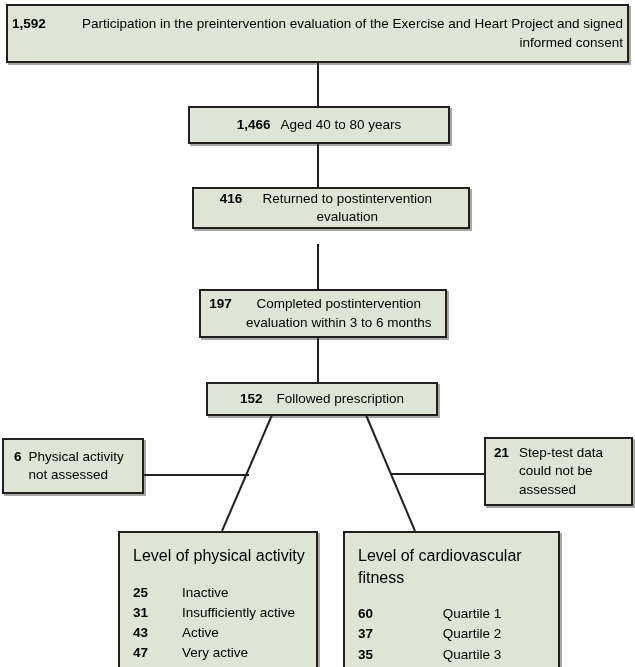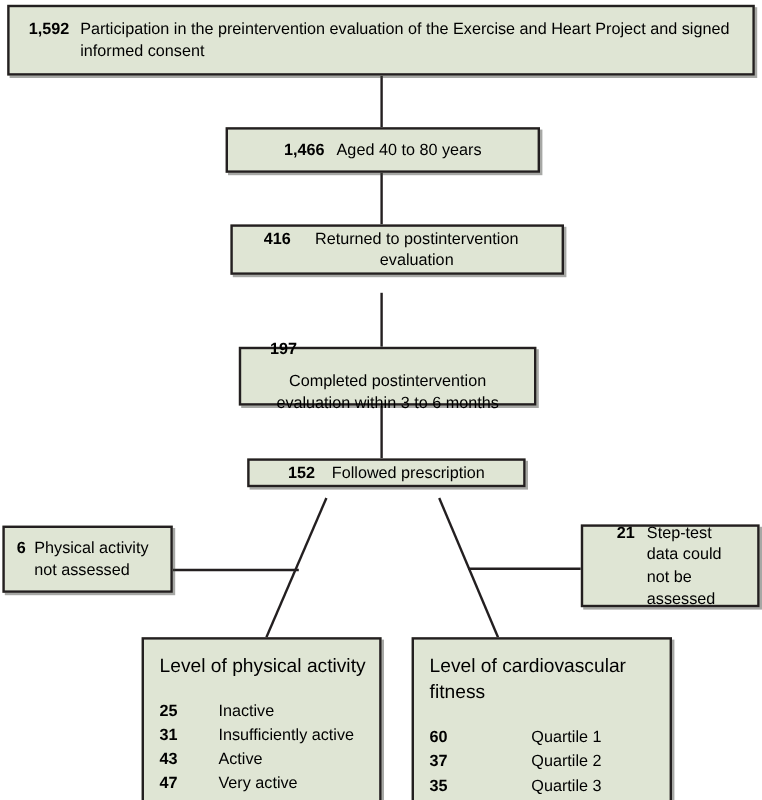--- a/index.html
+++ b/index.html
@@ -56,40 +56,40 @@
   }
   .count {
     font-weight: bold;
     white-space: nowrap;
   }
   .label {
     font-weight: normal;
   }
   
   #node-enrolled .node-inner {
-    padding: 6px 16px;
+    padding: 6px 4px;
     align-items: center;
     justify-content: center;
   }
   #node-enrolled .row {
     display: flex;
     align-items: flex-start;
     gap: 9px;
     text-align: center;
   }
   #node-enrolled .label {
-    text-align: left;
+    text-align: right;
   }
   
   .inline-row {
     display: flex;
     align-items: baseline;
     gap: 10px;
   }
-  .inline-row.tight { gap: 9px; flex-direction: column; }
+  .inline-row.tight { gap: 9px; }
   
   .stack-row {
     display: flex;
     align-items: flex-start;
     gap: 7px;
   }
   
   .outcome .node-inner {
     flex-direction: column;
     padding: 12px 0 8px 13px;
@@ -155,40 +155,40 @@
 
   <div class="node" id="node-completed" style="left:199px; top:289px; width:248px; height:49px;">
     <div class="node-inner center-both" style="padding:4px 6px;">
       <div class="inline-row tight" style="align-items:flex-start;">
         <span class="count">197</span>
         <span class="label" style="text-align:center; max-width:196px;">Completed postintervention evaluation within 3 to 6 months</span>
       </div>
     </div>
   </div>
 
-  <div class="node" id="node-followed" style="left:206px; top:382px; width:232px; height:24px;">
+  <div class="node" id="node-followed" style="left:206px; top:382px; width:232px; height:34px;">
     <div class="node-inner center-both">
       <div class="inline-row" style="gap:14px;">
         <span class="count">152</span>
         <span class="label">Followed prescription</span>
       </div>
     </div>
   </div>
 
   <div class="node" id="node-excluded-activity" style="left:2px; top:438px; width:142px; height:56px;">
     <div class="node-inner center-v pad-left">
       <div class="stack-row">
         <span class="count">6</span>
         <span class="label" style="max-width:105px;">Physical activity not assessed</span>
       </div>
     </div>
   </div>
 
   <div class="node" id="node-excluded-steptest" style="left:484px; top:437px; width:149px; height:69px;">
-    <div class="node-inner center-v pad-left" style="padding-left:28px;">
+    <div class="node-inner center-v pad-left" style="padding-left:8px;">
       <div class="stack-row" style="gap:10px;">
         <span class="count">21</span>
         <span class="label" style="max-width:94px;">Step-test data could not be assessed</span>
       </div>
     </div>
   </div>
 
   <div class="node outcome" id="node-physical-activity" style="left:118px; top:531px; width:200px; height:140px;">
     <div class="node-inner">
       <span class="outcome-title">Level of physical activity</span>

